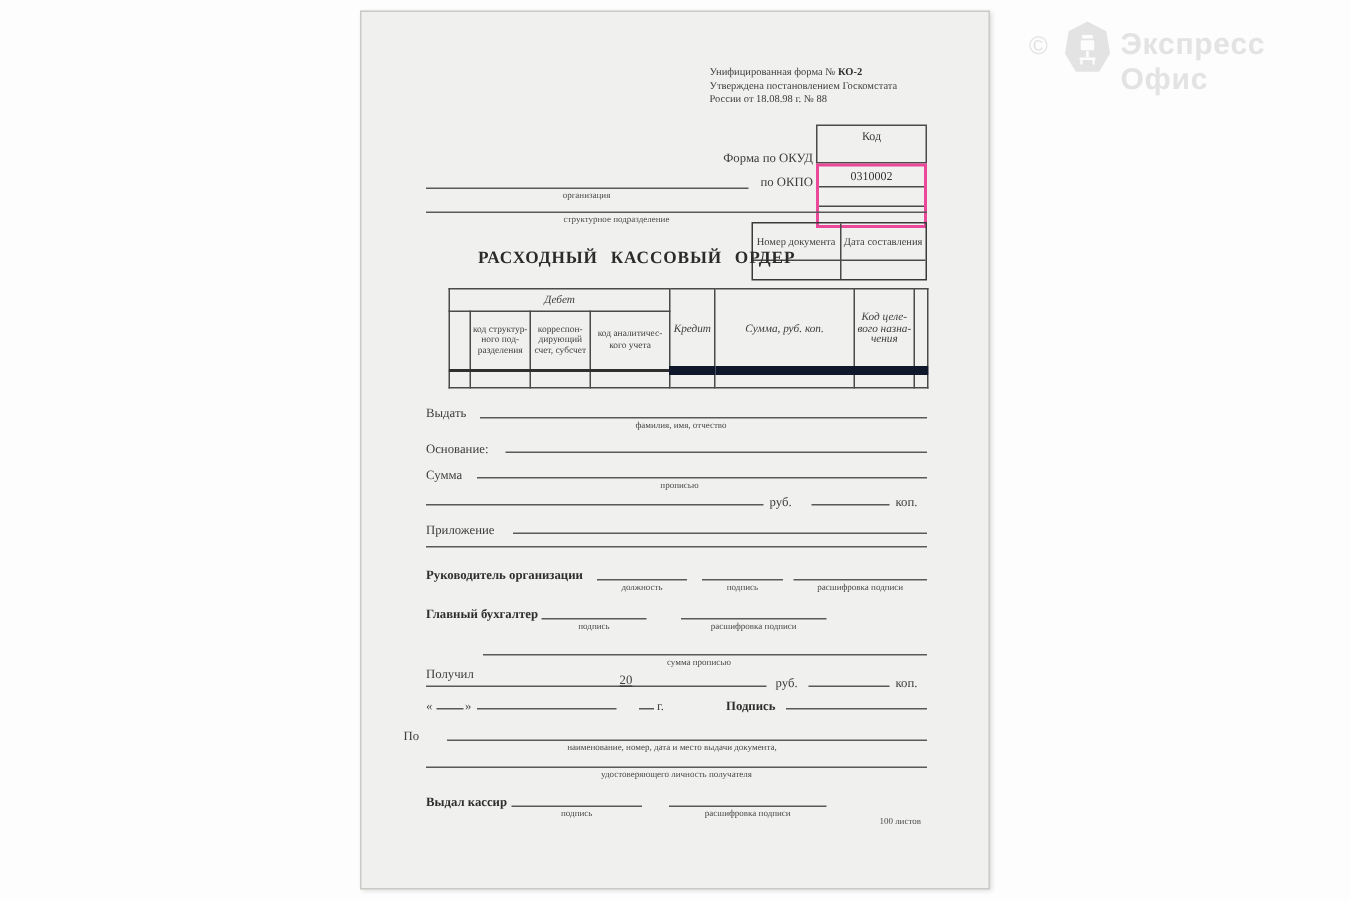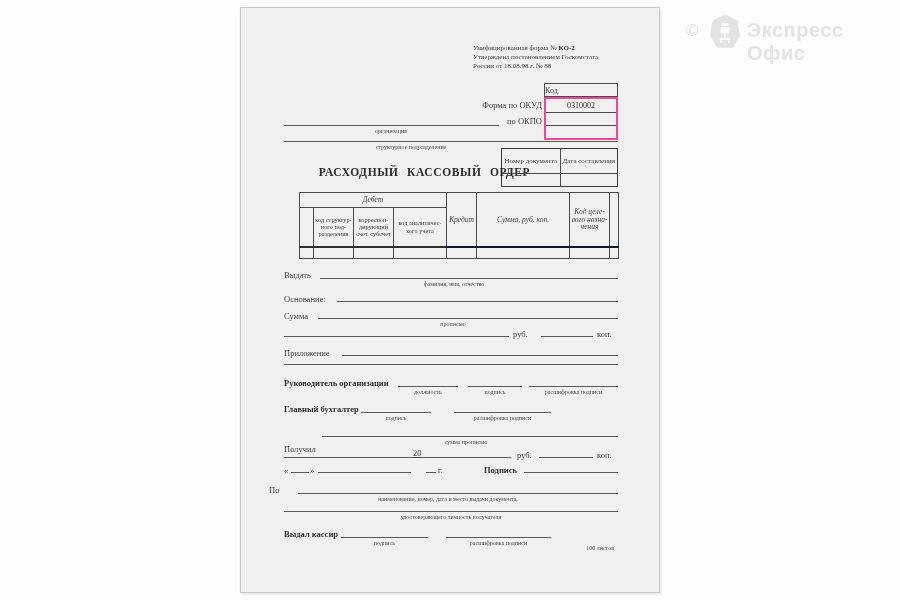--- a/index.html
+++ b/index.html
@@ -19,21 +19,21 @@
   .abs { position:absolute; }
   .lbl { font-size:8.5px; color:#3d3d3d; white-space:nowrap; }
   .b { font-weight:bold; color:#2e2e2e; }
   .hint { font-size:6px; color:#4a4a4a; text-align:center; white-space:nowrap; }
   .fline { height:0; border-bottom:1px solid #595959; }
   .note { font-size:7px; line-height:9px; color:#3d3d3d; }
   .rt { text-align:right; }
 
   
   .codebox { left:303px; top:75px; width:74px; }
-  .codebox .hd { height:14px; border:1px solid #4a4a4a; font-size:8px; color:#3d3d3d; line-height:13px; }
+  .codebox .hd { height:26px; border:1px solid #4a4a4a; text-align:center; font-size:8px; color:#3d3d3d; line-height:13px; }
   .codebox .blk { border:2px solid #ec4899; }
   .codebox .row { height:13px; border-top:1px solid #4a4a4a; text-align:center; font-size:8px; line-height:13px; color:#333; }
   .codebox .row:first-child { border-top:none; }
 
   
   .docbox { left:260px; top:140px; width:117px; border:1.5px solid #3a3a3a; }
   .docbox .r { display:flex; }
   .docbox .c { width:50%; text-align:center; font-size:7px; line-height:8.5px; color:#3d3d3d;
                display:flex; align-items:center; justify-content:center; }
   .docbox .hd .c { height:25px; border-bottom:1px solid #4a4a4a; }
@@ -44,21 +44,21 @@
            font-weight:bold; color:#2b2b2b; letter-spacing:0.6px; word-spacing:5px; white-space:nowrap; }
 
   
   table.acct { position:absolute; left:58px; top:184px; width:319px; border-collapse:collapse; table-layout:fixed; }
   table.acct th, table.acct td { border:1px solid #4a4a4a; font-weight:normal; color:#3d3d3d;
        font-size:6.3px; line-height:7.4px; text-align:center; vertical-align:middle; padding:0 1px;
        hyphens:manual; overflow:hidden; }
   table.acct tr.h1 { height:15px;font-style:italic; } table.acct tr.h1 th { font-size:7.5px; }
   table.acct tr.h2 { height:39px; }
   table.acct tr.h2 th { border-bottom:2px solid #2f2f2f; }
-  table.acct th.sp { border-bottom:2px solid #0f172a; }
+  table.acct th.sp { border-bottom:6px solid #0f172a; }
   table.acct tr.d { height:12px; }
 </style>
 </head>
 <body>
 
 <div id="canvas">
 
   <span class="wm wm-copy">©</span>
   <svg class="wm-logo" viewBox="0 0 100 115">
     <polygon points="50,0 92,22 100,72 76,112 24,112 0,72 8,22" fill="#e3e3e3"></polygon>

